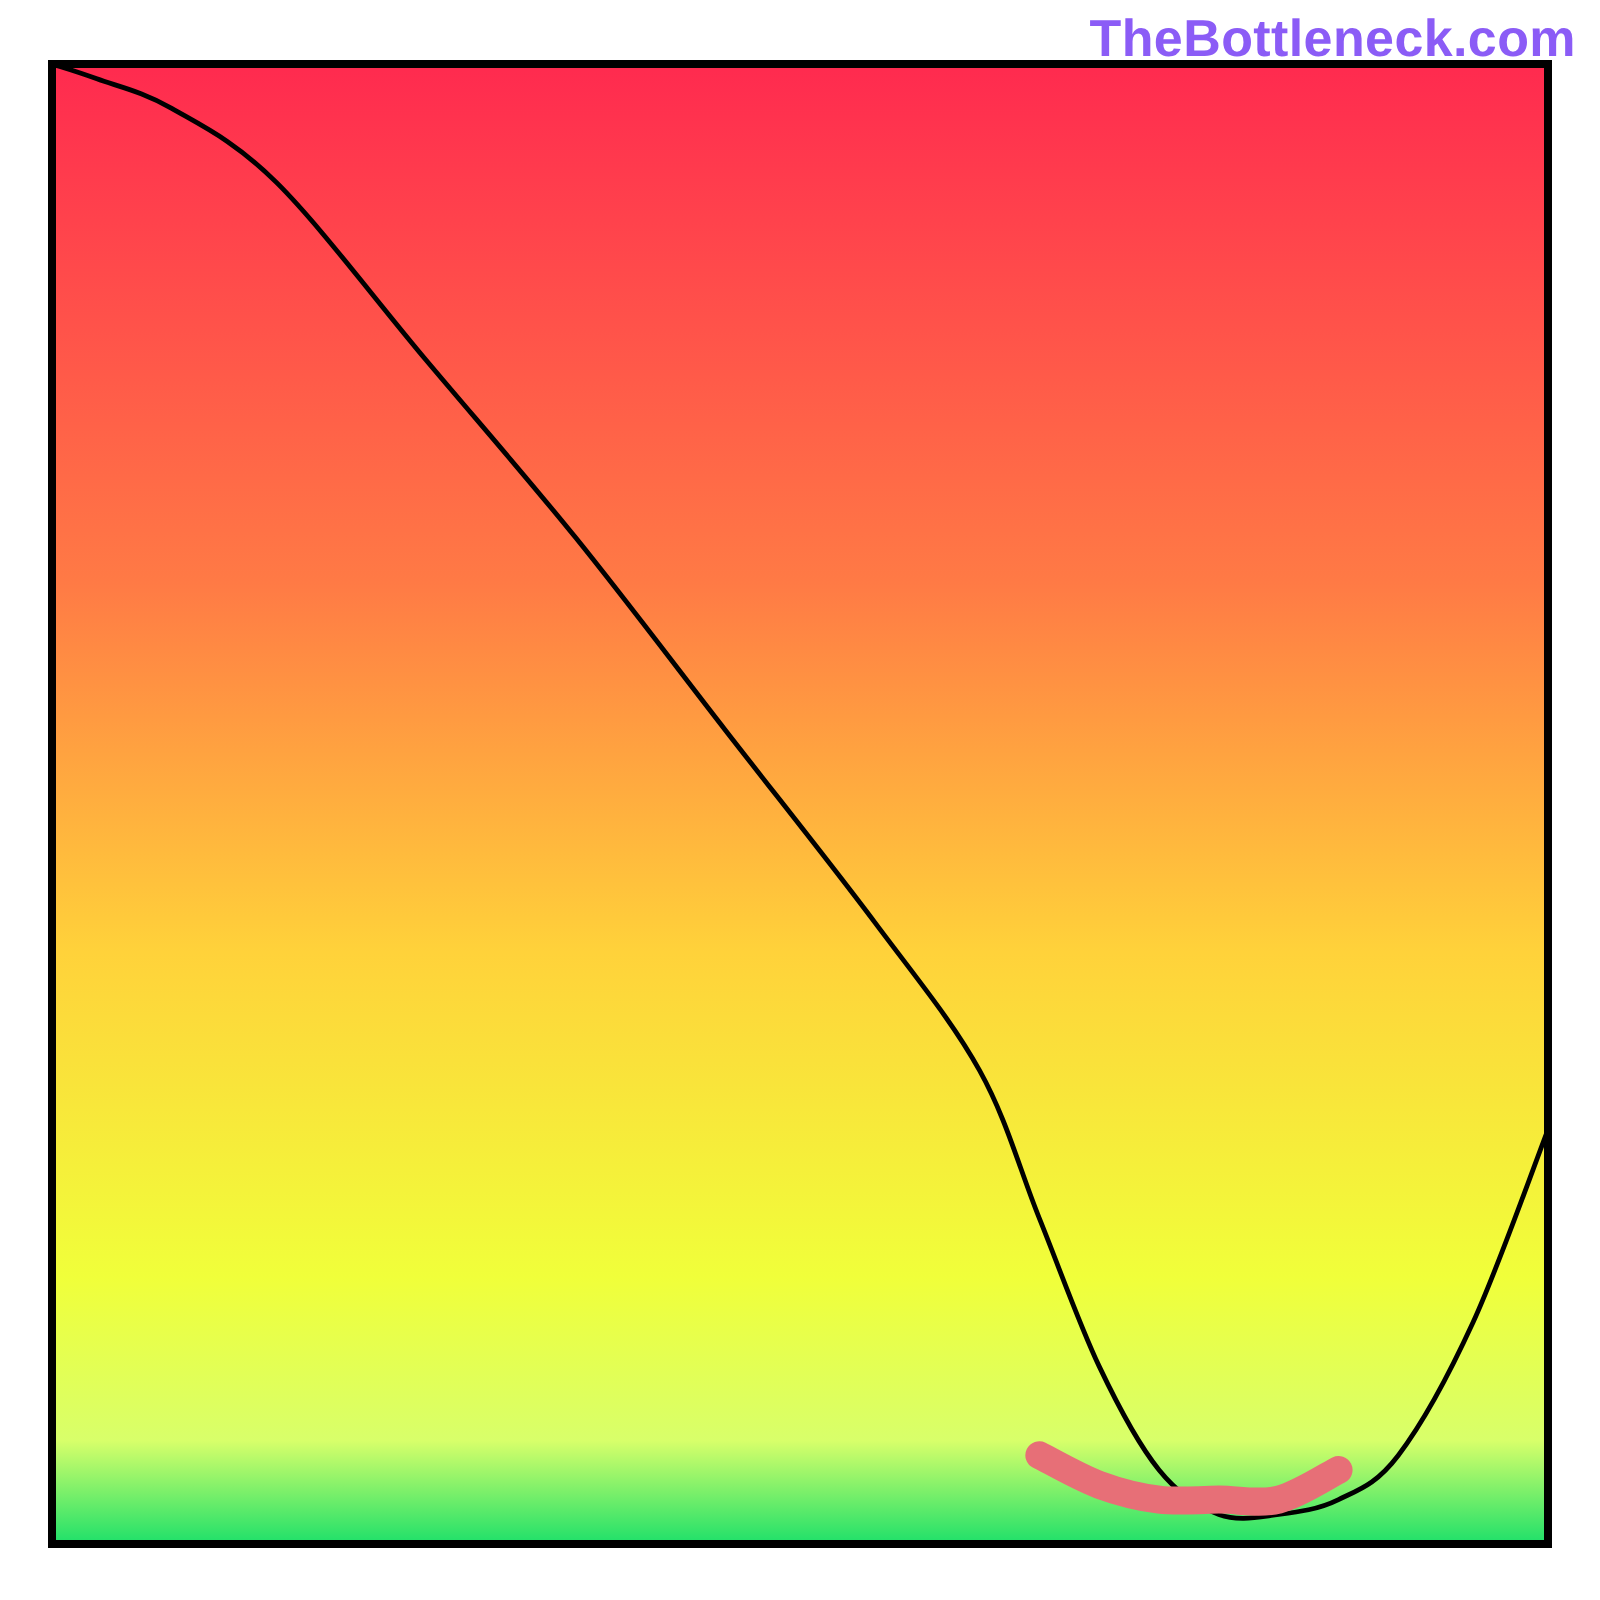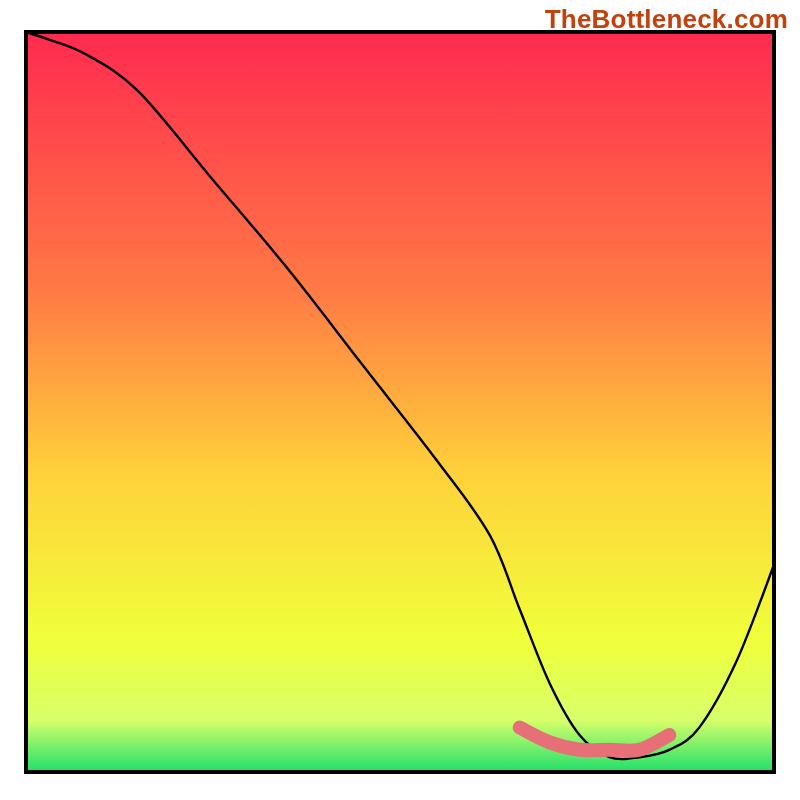--- a/index.html
+++ b/index.html
@@ -15,21 +15,21 @@
     position: relative;
     width: 800px;
     height: 800px;
   }
   .watermark {
     position: absolute;
     top: 4px;
     right: 12px;
     font-size: 26px;
     font-weight: 600;
-    color: #c2410c;
+    color: #8b5cf6;
     letter-spacing: 0.2px;
     z-index: 5;
   }
   svg {
     display: block;
   }
 </style>
 </head>
 <body>
 

